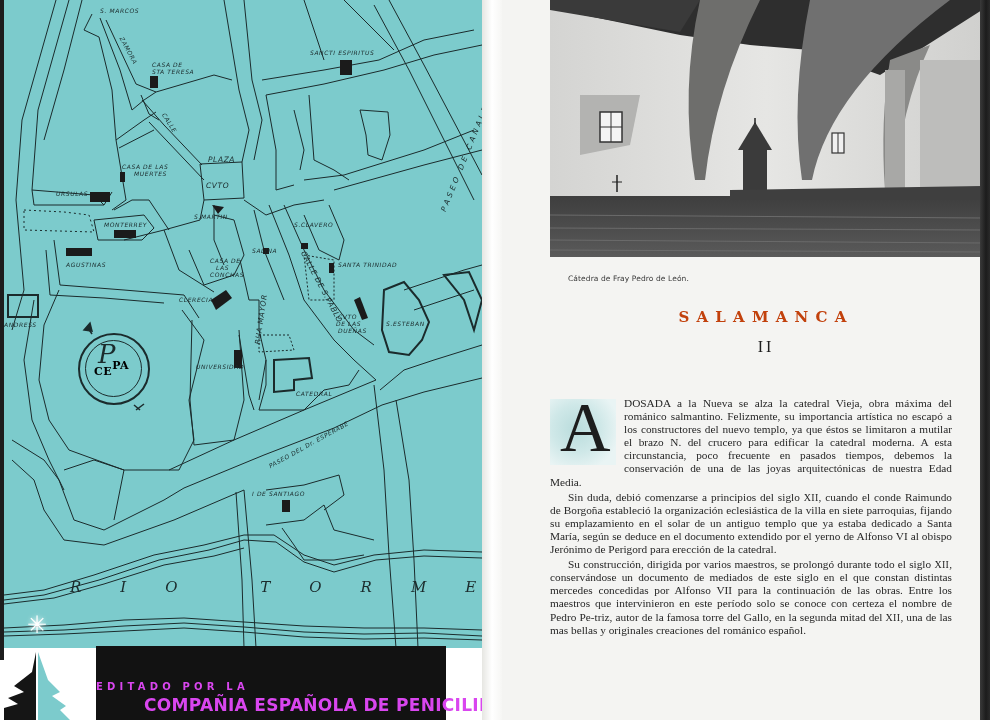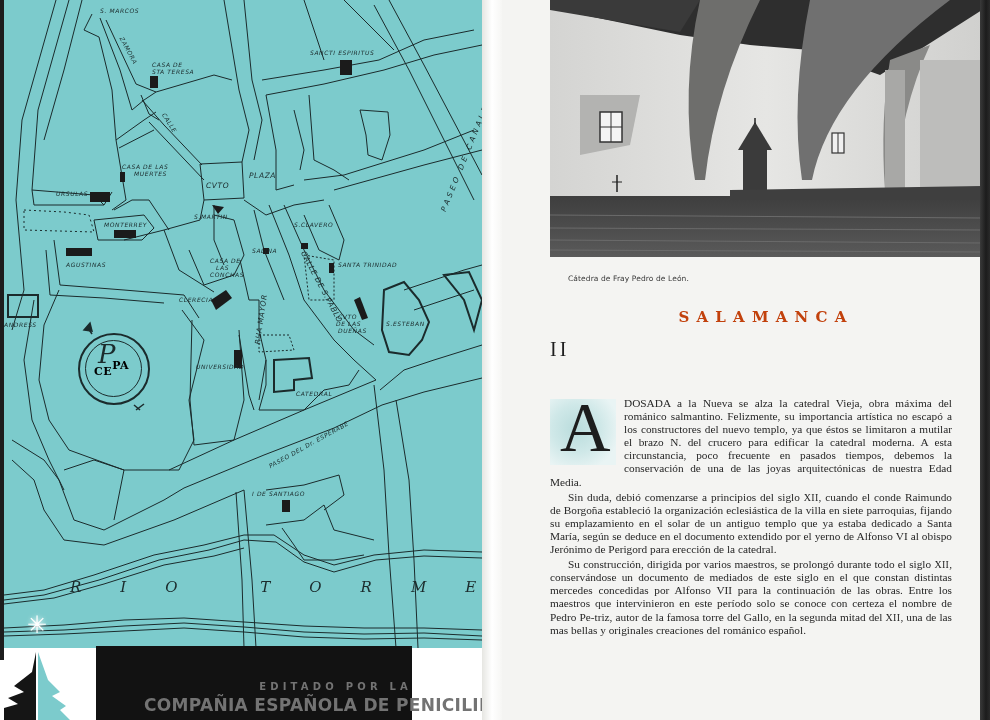--- a/index.html
+++ b/index.html
@@ -51,22 +51,22 @@
   .logo-text .pa { position: relative; top: -6px; }
   .logo-p {
     position: absolute; left: 18px; top: 4px; font-family: "DejaVu Serif", serif;
     font-size: 26px; color: #1b2b2c; font-style: italic;
   }
 
   .footer-white {
     position: absolute; left: 4px; top: 648px; width: 92px; height: 72px; background: #ffffff;
   }
   .footer-black {
-    position: absolute; left: 96px; top: 646px; width: 316px; height: 74px;
-    background: #121212; color: #737373; text-align: right;
+    position: absolute; left: 96px; top: 646px; width: 350px; height: 74px;
+    background: #121212; color: #d946ef; text-align: left;
     font-family: "DejaVu Sans", sans-serif;
   }
   .footer-edited {
     margin-top: 35px; font-size: 10px; font-weight: bold; letter-spacing: 4.2px;
   }
   .footer-company {
     margin-top: 3px; font-size: 17px; font-weight: bold; letter-spacing: 0.3px;
     white-space: nowrap;
     padding-left: 48px;
   }
@@ -94,22 +94,22 @@
   .caption {
     position: absolute; left: 66px; top: 274px; font-family: "DejaVu Sans", sans-serif;
     font-size: 7.5px; color: #3a3a3a; letter-spacing: 0.1px;
   }
   .title {
     position: absolute; left: 48px; width: 432px; top: 308px; text-align: center;
     font-family: "DejaVu Serif", serif; font-size: 15px; font-weight: bold;
     letter-spacing: 7.2px; color: #c2410c;
   }
   .subtitle {
-    position: absolute; left: 48px; width: 432px; top: 338px; 
-    font-family: "Liberation Serif", serif; font-size: 20px; color: #1e1e1e;
+    position: absolute; left: 48px; width: 432px; top: 338px; text-align: center;
+    font-family: "Liberation Serif", serif; font-size: 16px; color: #1e1e1e;
     letter-spacing: 3px;
   }
 
   .body-text {
     position: absolute; left: 48px; top: 397px; width: 402px;
     font-family: "Liberation Serif", serif; font-size: 11.3px; line-height: 13.1px;
     color: #262626; text-align: justify;
   }
   .dropcap {
     float: left; width: 66px; height: 66px; margin: 2px 8px 0 0;
@@ -258,21 +258,21 @@
     </svg>
 
     <span class="map-label" style="left:96px;top:8px;">S. MARCOS</span>
     <span class="map-label" style="left:148px;top:62px;">CASA DE</span>
     <span class="map-label" style="left:148px;top:69px;">STA TERESA</span>
     <span class="map-label" style="left:306px;top:50px;">SANCTI ESPIRITUS</span>
     <span class="map-label rot" style="left:120px;top:36px;transform:rotate(62deg);">ZAMORA</span>
     <span class="map-label rot" style="left:162px;top:112px;transform:rotate(58deg);">CALLE</span>
     <span class="map-label" style="left:118px;top:164px;">CASA DE LAS</span>
     <span class="map-label" style="left:130px;top:171px;">MUERTES</span>
-    <span class="map-label big" style="left:204px;top:172px;margin-left:41px;">PLAZA</span>
+    <span class="map-label big" style="left:204px;top:156px;">PLAZA</span>
     <span class="map-label big" style="left:202px;top:182px;">CVTO</span>
     <span class="map-label" style="left:52px;top:191px;">URSULAS</span>
     <span class="map-label" style="left:100px;top:222px;">MONTERREY</span>
     <span class="map-label" style="left:190px;top:214px;">S.MARTIN</span>
     <span class="map-label" style="left:290px;top:222px;">S.CLAVERO</span>
     <span class="map-label" style="left:62px;top:262px;">AGUSTINAS</span>
     <span class="map-label" style="left:206px;top:258px;">CASA DE</span>
     <span class="map-label" style="left:212px;top:265px;">LAS</span>
     <span class="map-label" style="left:206px;top:272px;">CONCHAS</span>
     <span class="map-label" style="left:248px;top:248px;">SALINA</span>

